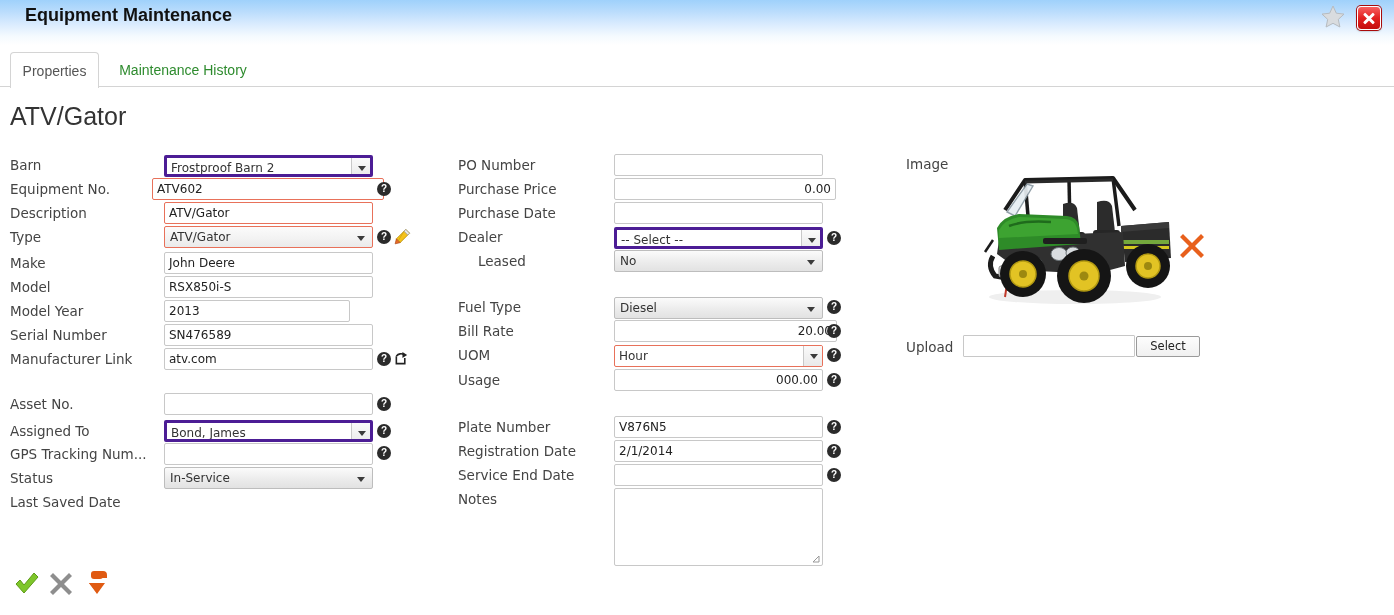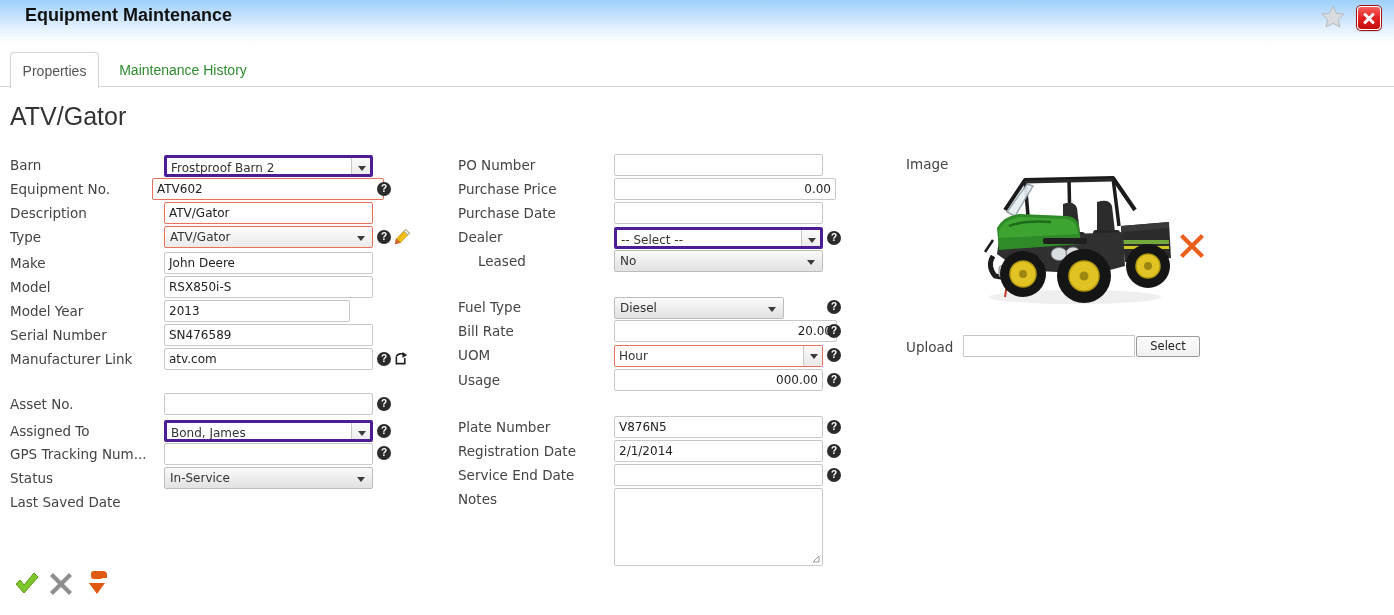--- a/index.html
+++ b/index.html
@@ -319,21 +319,21 @@
   <span class="btn"></span>
 </div>
 <div class="help" style="left:827px;top:231px;">?</div>
 
 <div class="lbl" style="left:478px;top:253px;">Leased</div>
 <div class="sel" style="left:614px;top:250px;width:209px;">
   <span>No</span>
 </div>
 
 <div class="lbl" style="left:458px;top:299px;">Fuel Type</div>
-<div class="sel" style="left:614px;top:297px;width:170px;">
+<div class="sel" style="left:614px;top:297px;width:209px;">
   <span>Diesel</span>
 </div>
 <div class="help" style="left:827px;top:300px;">?</div>
 
 <div class="lbl" style="left:458px;top:323px;">Bill Rate</div>
 <div class="txt num" style="left:614px;top:320px;width:223px;">20.00</div>
 <div class="help" style="left:827px;top:324px;">?</div>
 
 <div class="lbl" style="left:458px;top:347px;">UOM</div>
 <div class="combo req" style="left:614px;top:345px;width:209px;">

